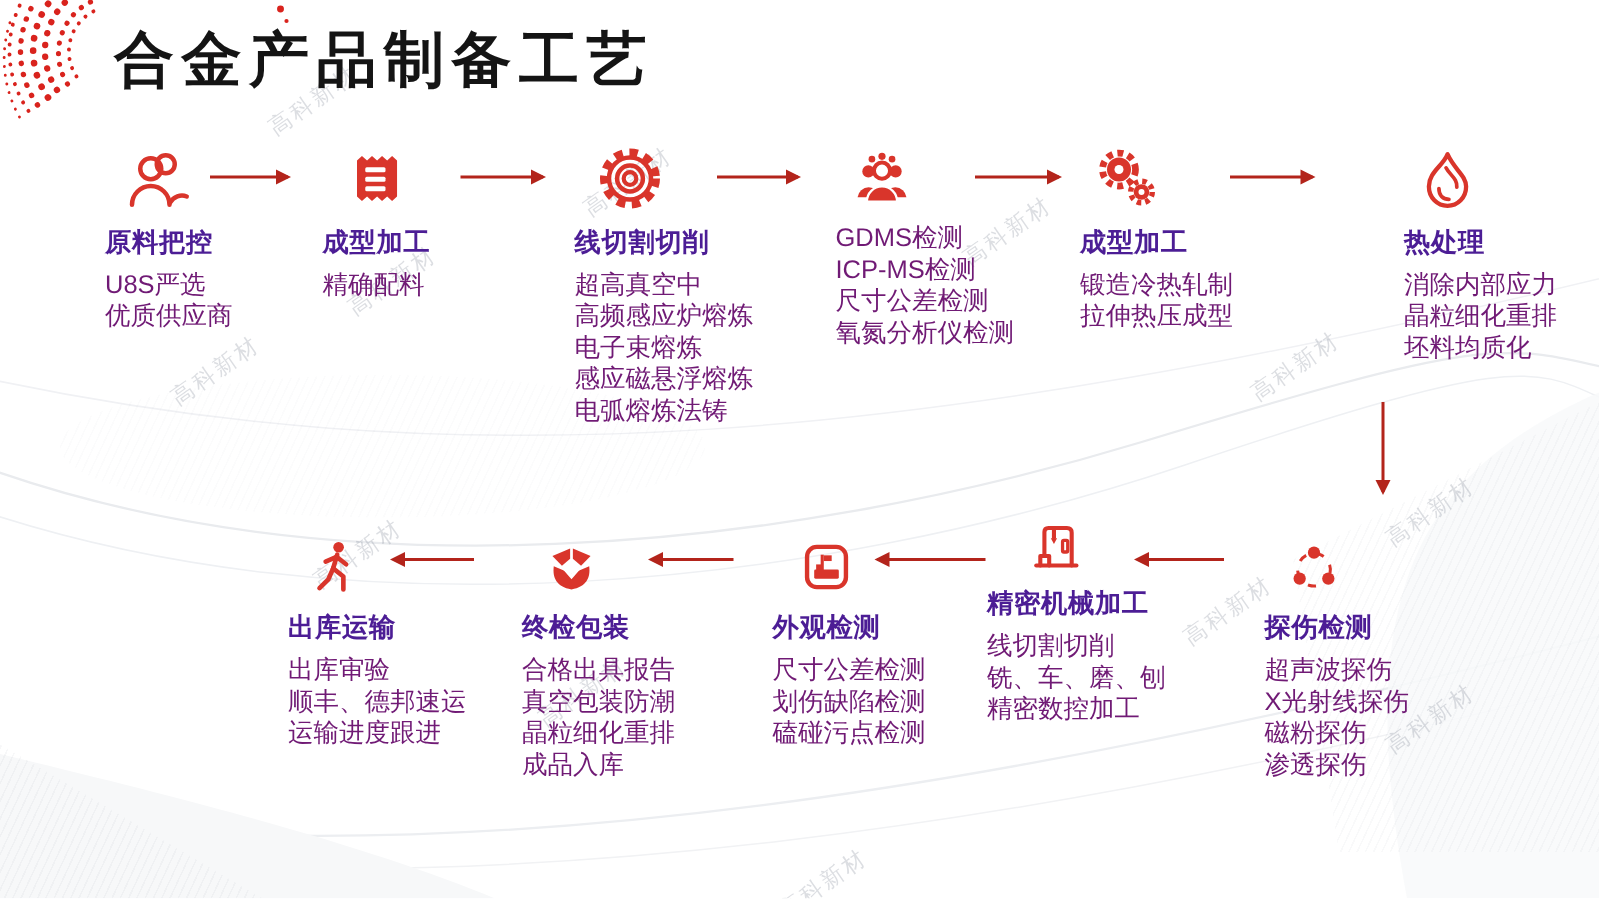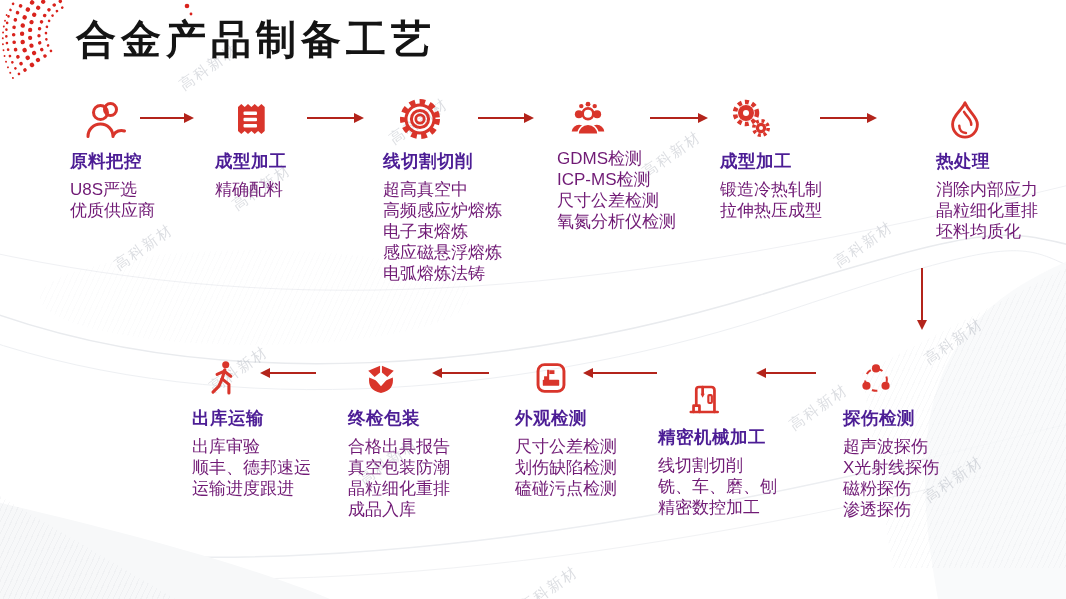--- a/index.html
+++ b/index.html
@@ -233,21 +233,21 @@
           <rect x="12.5" y="24" width="19" height="7" rx="1"></rect>
         </g>
       </svg>
     </div>
     <div class="step-title">外观检测</div>
     <div class="step-desc">尺寸公差检测
 划伤缺陷检测
 磕碰污点检测</div>
   </div>
 
-  <div class="step" style="left:658px;top:376px;width:150px">
+  <div class="step" style="left:658px;top:341px;width:150px">
     <div class="icon-wrap" style="padding-left:26px;height:42px">
       <svg class="ico" width="40" height="42" viewBox="0 0 44 44" fill="none" stroke="#d9352b" stroke-width="3" stroke-linecap="round" stroke-linejoin="round">
         <path d="M7.5 38.5 H37"></path>
         <path d="M10.5 38.5 V31.5 H17 V38.5"></path>
         <path d="M13.5 31.5 V14 Q13.5 11 16.5 11 H30 Q33.5 11 33.5 14.5 V38.5"></path>
         <path d="M20.5 11 V18"></path>
         <polygon points="18.2,18.5 22.8,18.5 20.5,22.8" fill="#d9352b" stroke="none"></polygon>
         <rect x="26.8" y="20" width="3.8" height="8.6" rx="1" stroke-width="2.4"></rect>
       </svg>
     </div>

